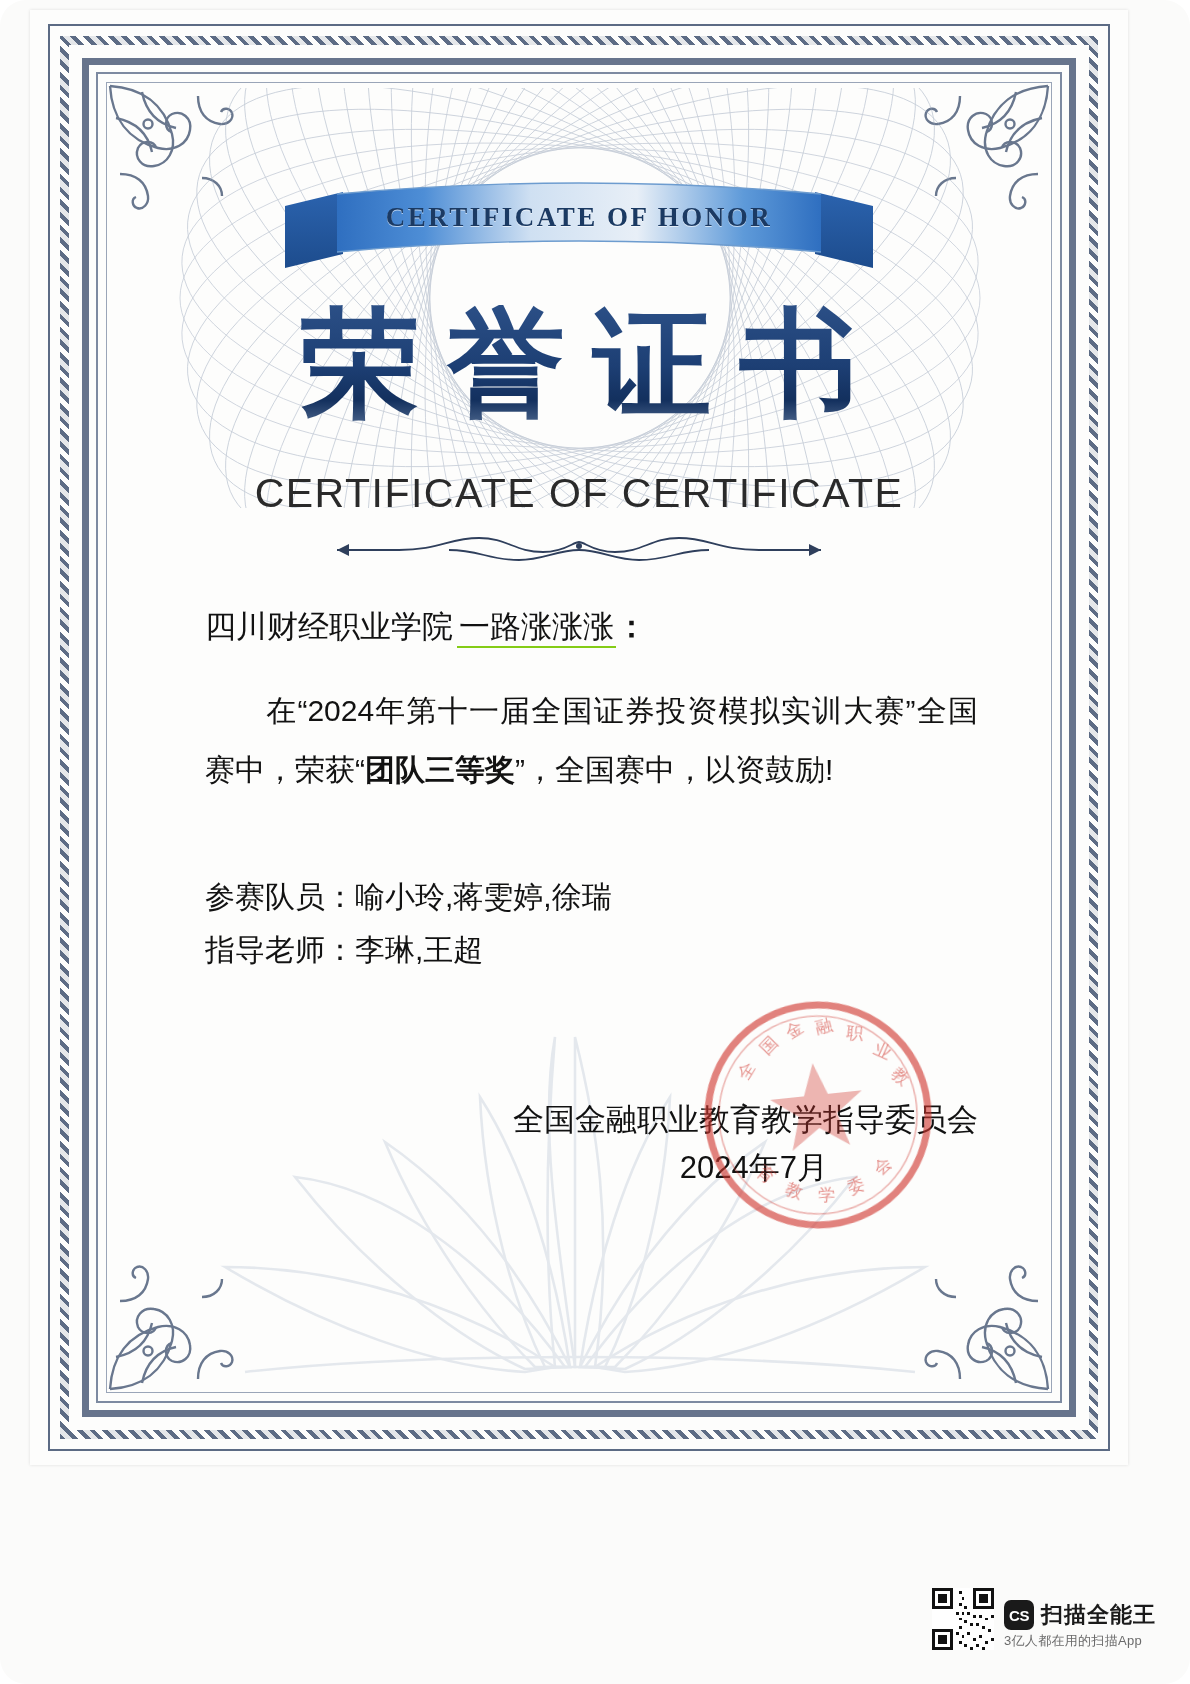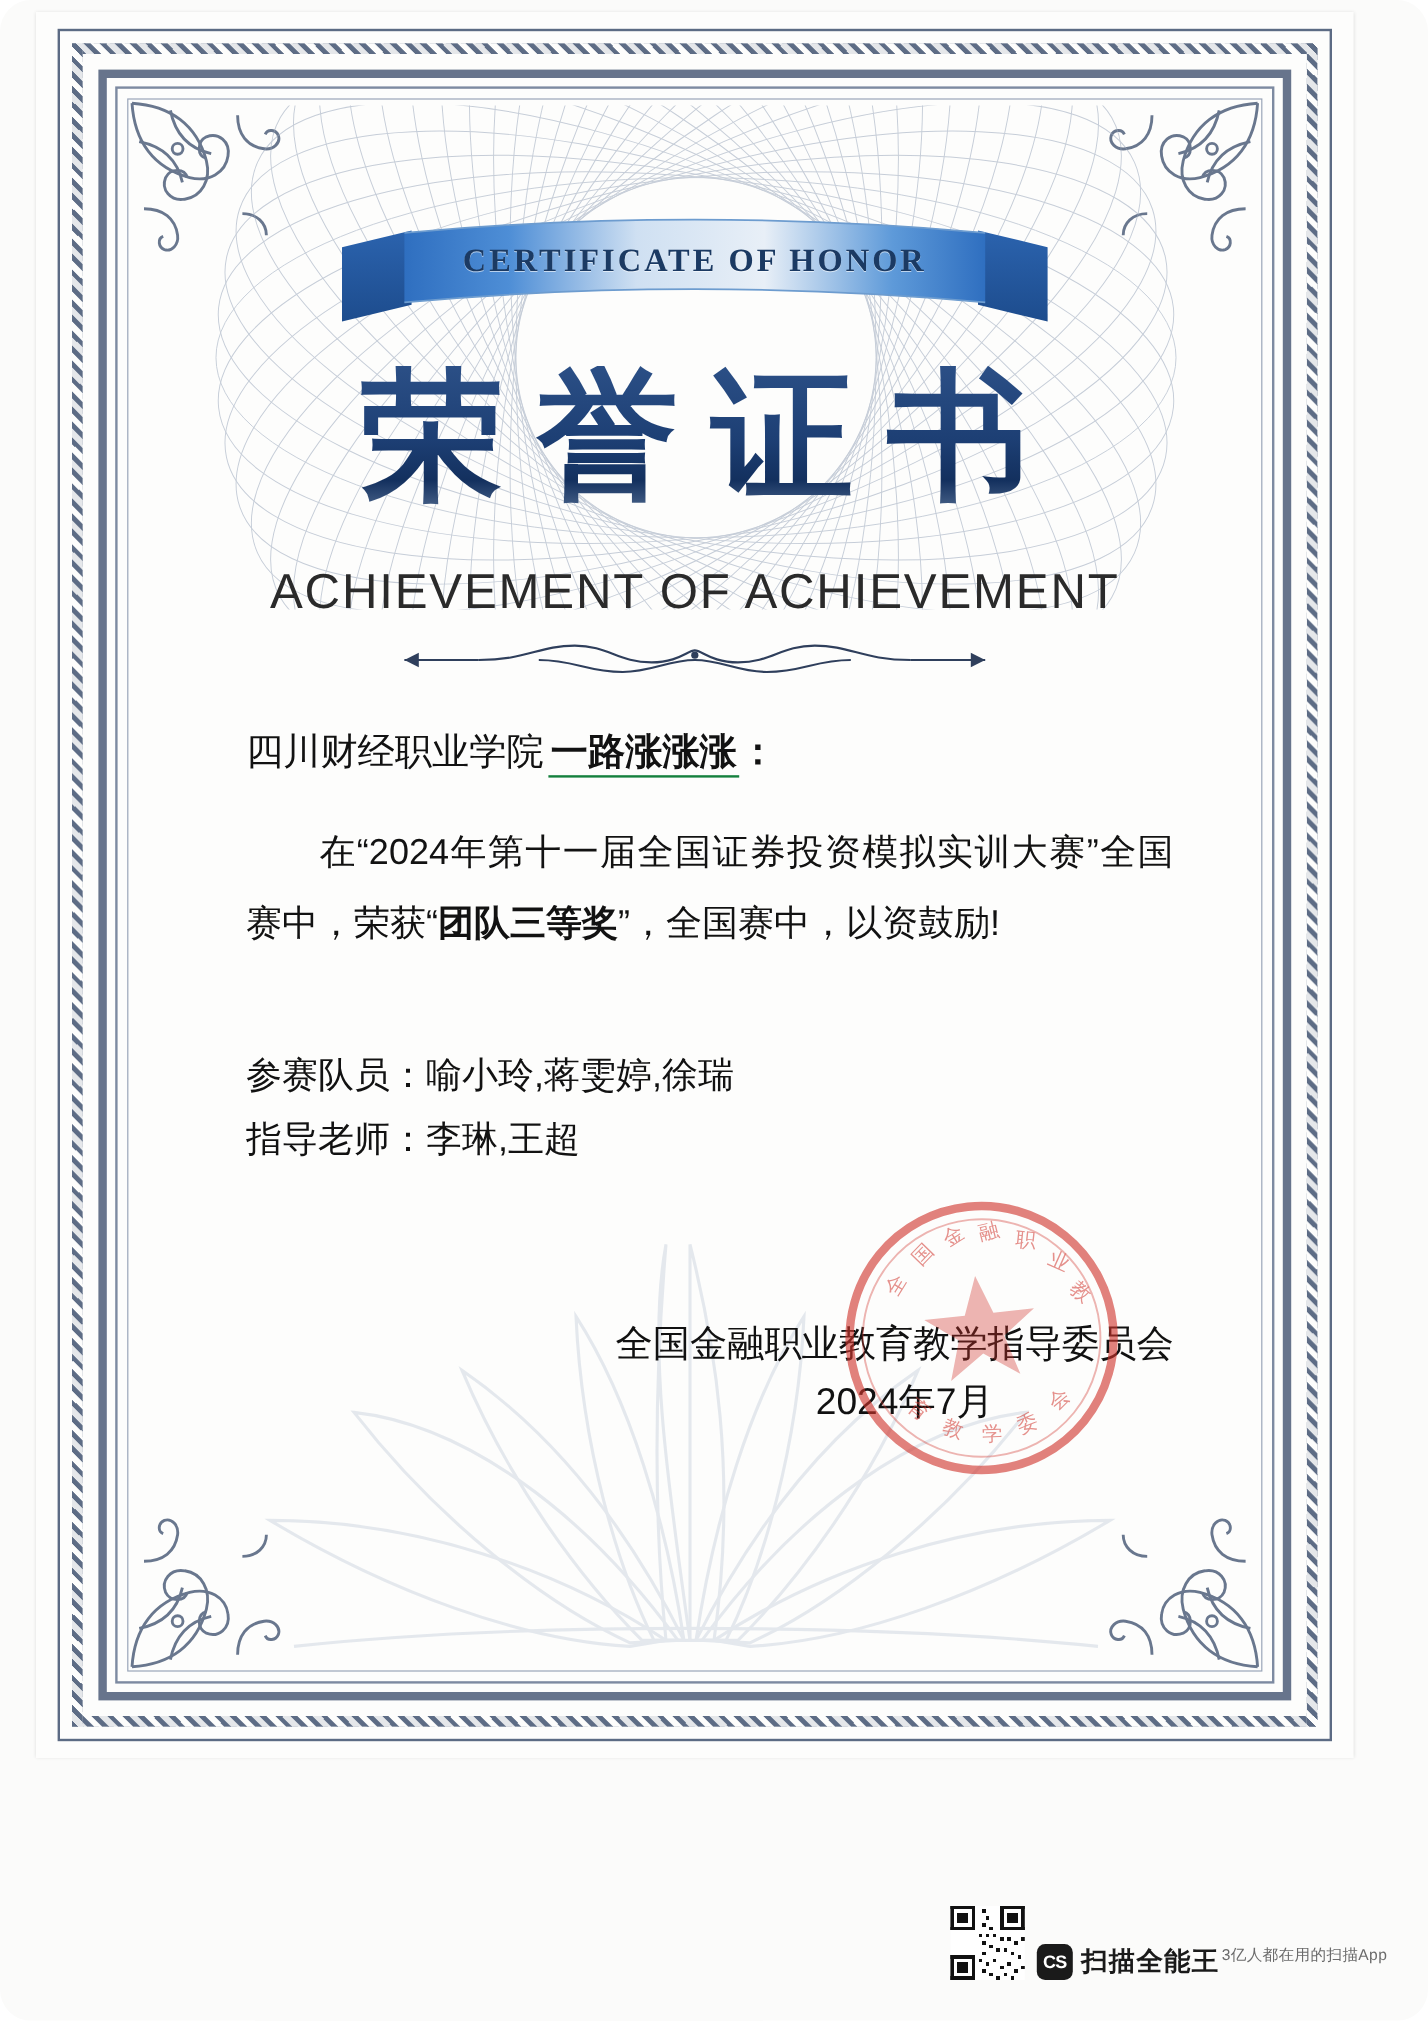--- a/index.html
+++ b/index.html
@@ -177,22 +177,22 @@
     font-family: "Liberation Sans", sans-serif;
     color: #121212;
   }
   .recipient-line {
     font-size: 31px;
     line-height: 1.4;
     white-space: nowrap;
   }
   .recipient-line .org { font-weight: 400; }
   .recipient-line .team {
-    font-weight: 700;
-    border-bottom: 2px solid #15803d;
+    font-weight: 400;
+    border-bottom: 2px solid #84cc16;
     padding: 0 2px 2px 2px;
     margin-left: 4px;
   }
   .recipient-line .colon { font-weight: 700; }
 
   .paragraph {
     margin-top: 34px;
     font-size: 30px;
     line-height: 1.95;
     text-align: justify;
@@ -238,21 +238,21 @@
     right: 34px;
     bottom: 34px;
     display: flex;
     align-items: flex-end;
     gap: 10px;
   }
   #cs-qr {
     width: 62px; height: 62px;
     display: block;
   }
-  #cs-label { display: flex; flex-direction: row; gap: 2px; }
+  #cs-label { display: flex; flex-direction: column; gap: 2px; }
   #cs-main { display: flex; align-items: center; gap: 7px; }
   #cs-logo {
     width: 30px; height: 30px;
     border-radius: 7px;
     background: #1a1a1a;
     color: #fff;
     font-size: 15px;
     font-weight: 700;
     display: flex;
     align-items: center;
@@ -408,21 +408,21 @@
         <path d="M6 26 L64 12 L64 74 L6 88 Z" fill="url(#tailGrad)"></path>
         <path d="M594 26 L536 12 L536 74 L594 88 Z" fill="url(#tailGrad)"></path>
         <path d="M58 14 Q300 -8 542 14 L542 72 Q300 50 58 72 Z" fill="url(#ribGrad)"></path>
         <path d="M58 14 Q300 -8 542 14" stroke="#6d9ccf" stroke-width="1.4" fill="none"></path>
         <path d="M58 72 Q300 50 542 72" stroke="#6d9ccf" stroke-width="1.4" fill="none"></path>
       </svg>
       <div class="ribbon-text">CERTIFICATE OF HONOR</div>
     </div>
 
     <div id="title-cn">荣誉证书</div>
-    <div id="title-en">ACHIEVEMENT OF ACHIEVEMENT</div>
+    <div id="title-en">CERTIFICATE OF CERTIFICATE</div>
 
     <div id="divider">
       <svg viewBox="0 0 500 40" fill="none" stroke="currentColor" stroke-width="1.8">
         <path d="M8 20 L70 20"></path>
         <path d="M8 20 L20 14 L20 26 Z" fill="currentColor" stroke="none"></path>
         <path d="M492 20 L430 20"></path>
         <path d="M492 20 L480 14 L480 26 Z" fill="currentColor" stroke="none"></path>
         <path d="M70 20 C 110 20, 120 8, 150 8 C 178 8, 186 22, 214 22 C 236 22, 244 12, 250 12 C 256 12, 264 22, 286 22 C 314 22, 322 8, 350 8 C 380 8, 390 20, 430 20"></path>
         <path d="M120 20 C 150 20, 160 30, 190 30 C 214 30, 228 20, 250 20 C 272 20, 286 30, 310 30 C 340 30, 350 20, 380 20"></path>
         <circle cx="250" cy="16" r="3" fill="currentColor" stroke="none"></circle>

